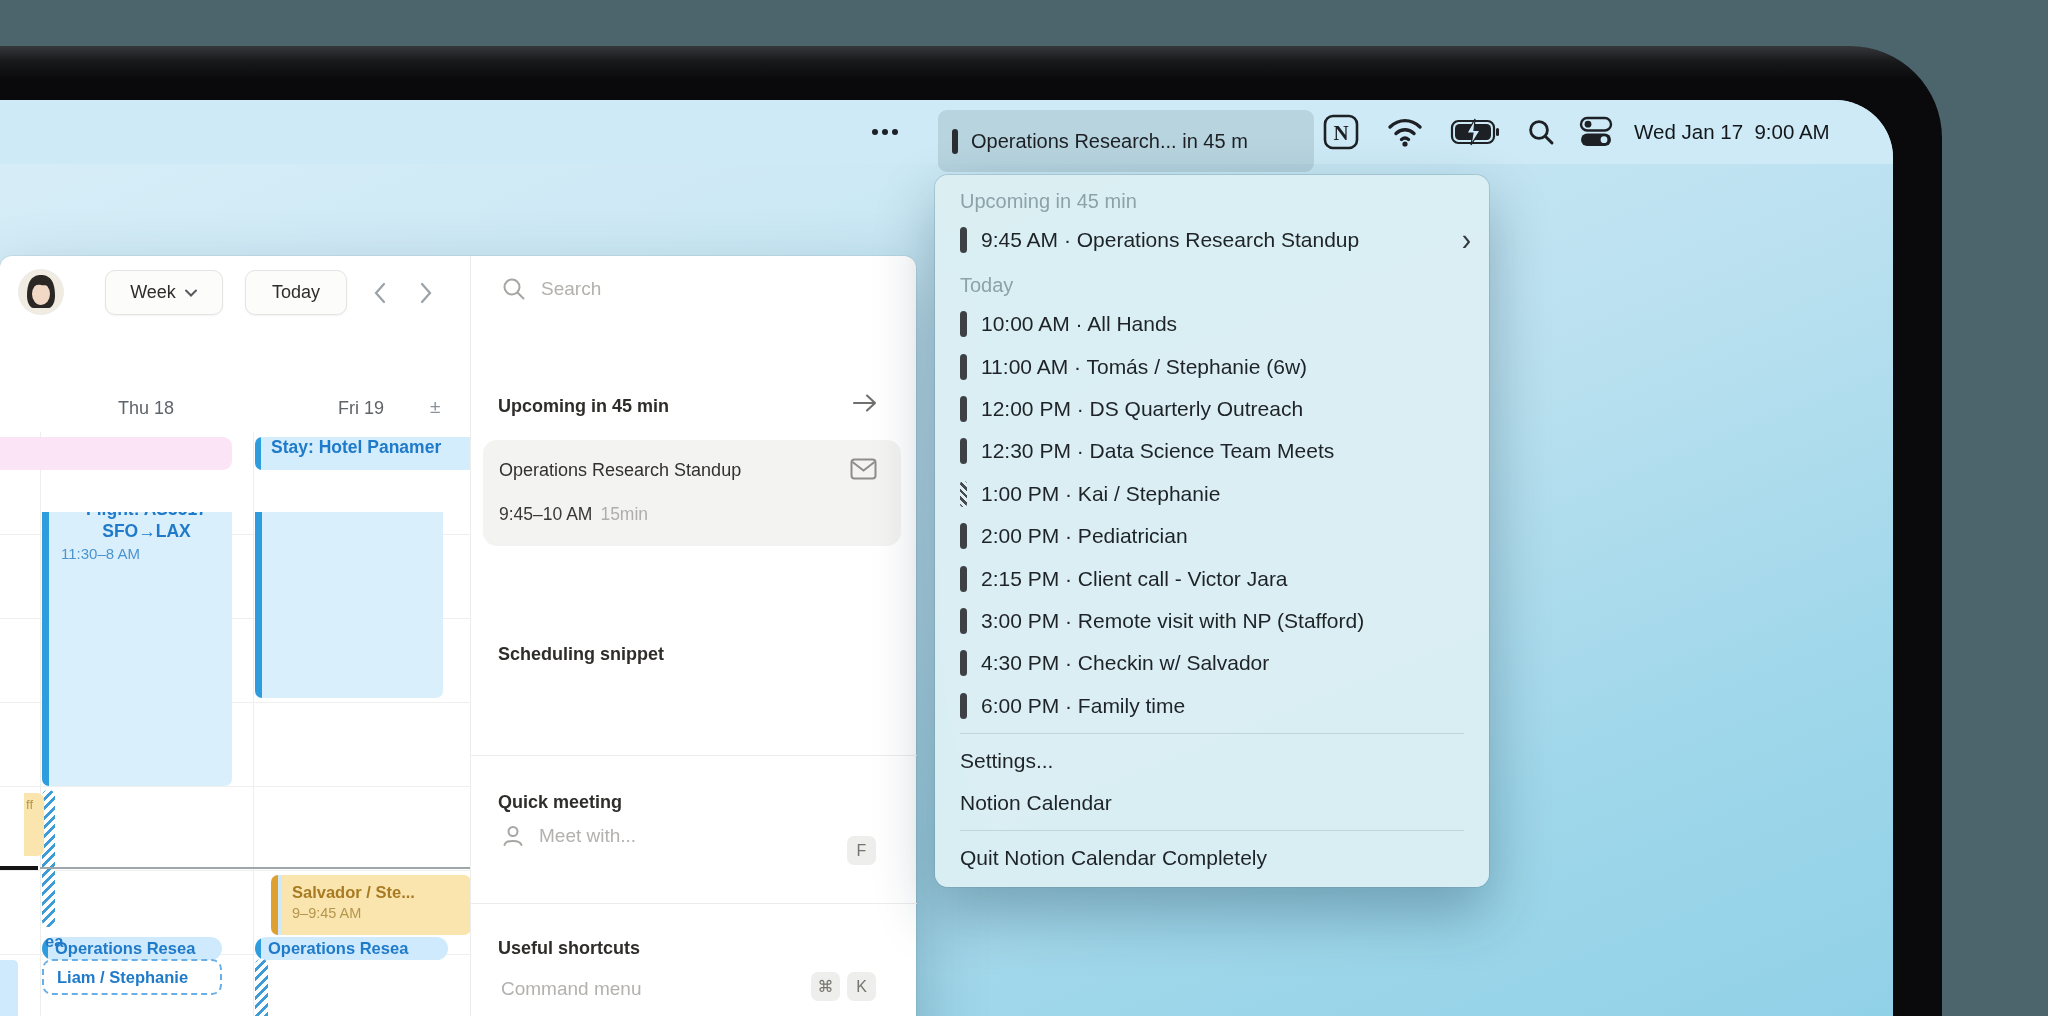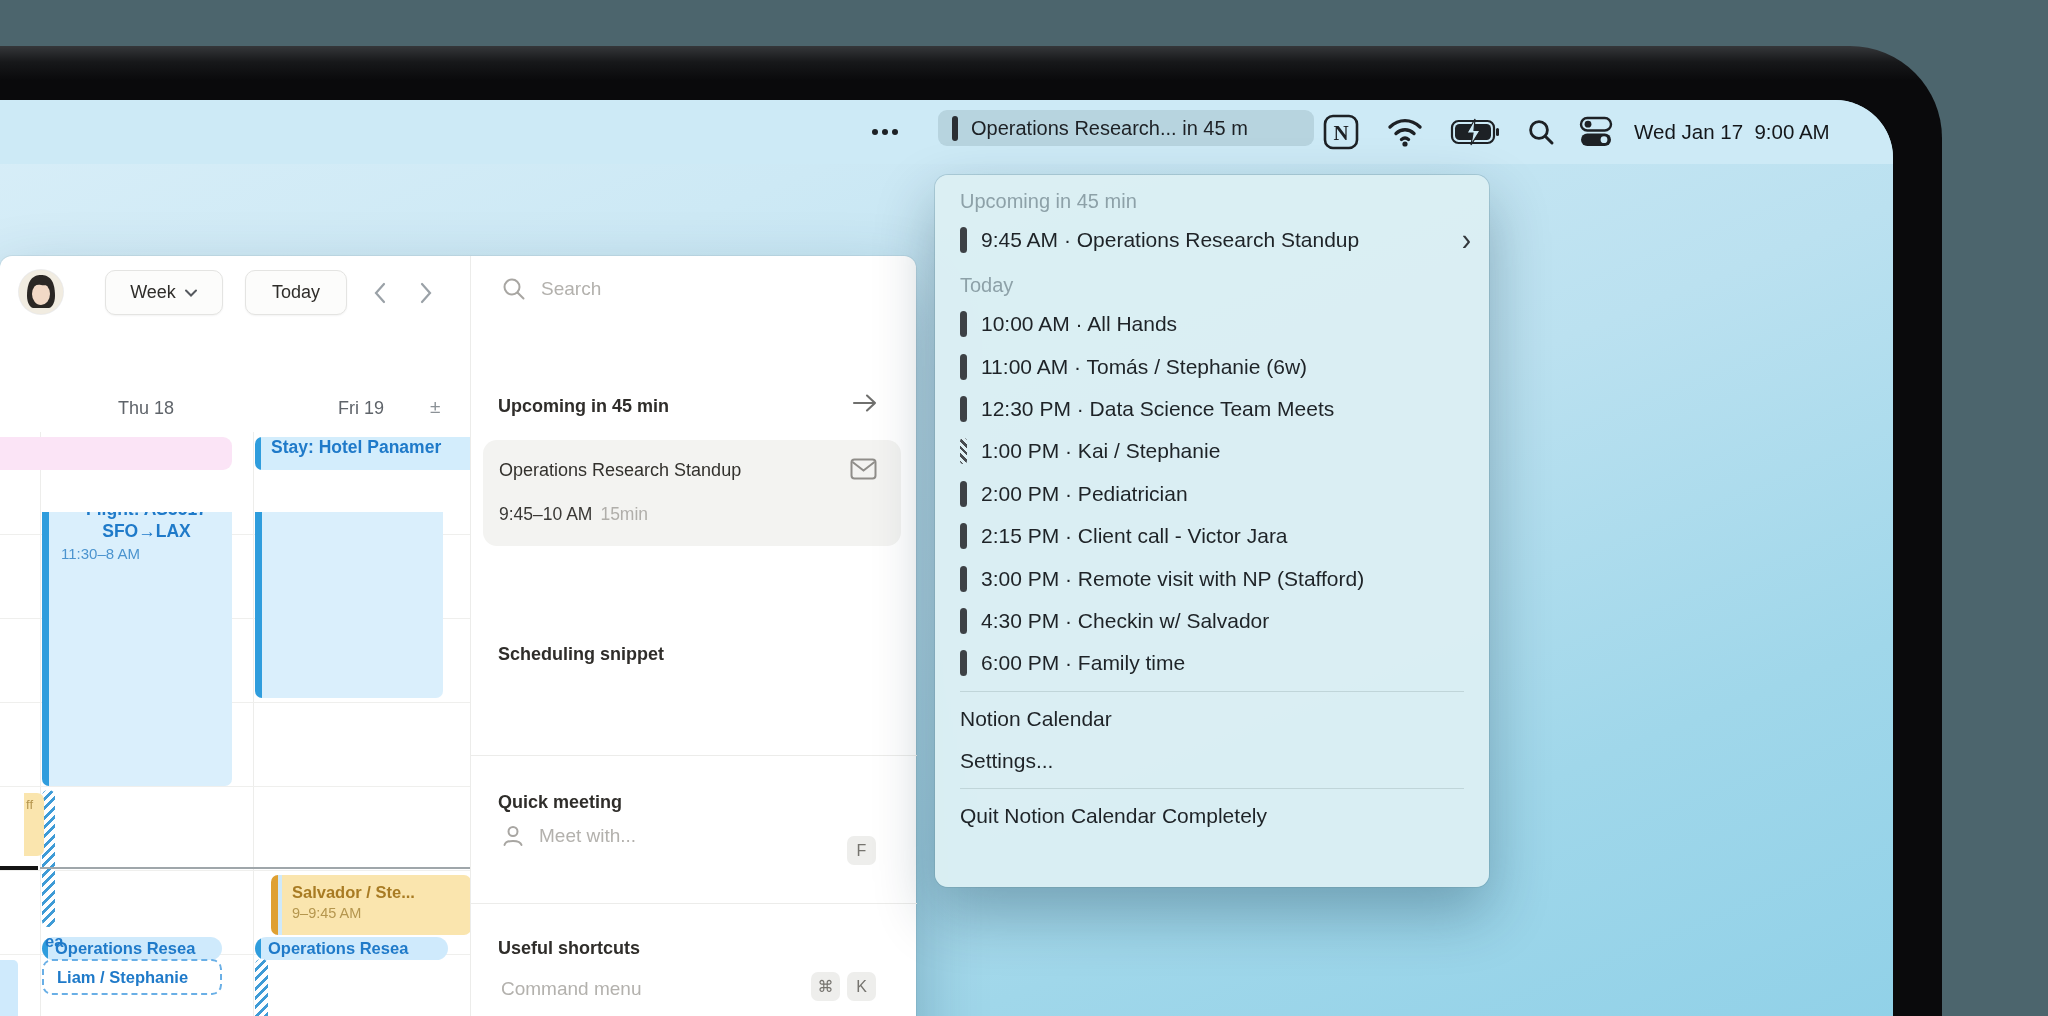--- a/index.html
+++ b/index.html
@@ -13,21 +13,21 @@
     background:linear-gradient(180deg,#35373a 0,#17181a 16px,#0a0a0c 34px);
     border-radius:0 92px 0 0; }
   .screen { position:absolute; left:120px; top:54px; width:1893px; height:1046px;
     border-radius:0 58px 0 0; overflow:hidden;
     background:linear-gradient(158deg,#d8eef8 0%,#cde9f5 22%,#bbe1f0 48%,#a0d7ea 72%,#8ccfe7 100%); }
 
   
   .menubar { position:absolute; left:0; top:0; width:100%; height:64px; background:#cdeaf6; }
   .mb-more { position:absolute; left:872px; top:0; height:64px; display:flex; align-items:center; gap:4px; }
   .mb-more i { width:6px; height:6px; border-radius:50%; background:#1d2125; display:block; }
-  .mb-pill { position:absolute; left:938px; top:10px; width:376px; height:36px; border-radius:9px;
+  .mb-pill { position:absolute; left:938px; top:10px; width:376px; height:62px; border-radius:9px;
     background:rgba(47,75,88,0.14); display:flex; align-items:center; padding:0 14px; }
   .mb-pill .bar { width:6px; height:25px; border-radius:3px; background:#2a2e33; margin-right:13px; flex:none; }
   .mb-pill .lbl { font-size:20px; color:#1d2125; white-space:nowrap; overflow:hidden; }
   .mb-ic { position:absolute; top:0; height:64px; display:flex; align-items:center; }
   .mb-clock { position:absolute; left:1634px; top:0; height:64px; display:flex; align-items:center;
     font-size:20.5px; font-weight:500; color:#14171a; white-space:pre; }
 
   
   .dropdown { position:absolute; left:935px; top:75px; width:554px; height:712px;
     background:rgba(219,238,243,0.97); border-radius:13px; padding-top:10px;
@@ -319,20 +319,24 @@
         <div class="drow">
               <span class="ind"></span>
               <span>10:00 AM · All Hands</span>
             </div>
             <div class="drow">
               <span class="ind"></span>
               <span>11:00 AM · Tomás / Stephanie (6w)</span>
             </div>
             <div class="drow">
               <span class="ind"></span>
+              <span>12:00 PM · DS Quarterly Outreach</span>
+            </div>
+            <div class="drow">
+              <span class="ind"></span>
               <span>12:30 PM · Data Science Team Meets</span>
             </div>
             <div class="drow">
               <span class="ind striped"></span>
               <span>1:00 PM · Kai / Stephanie</span>
             </div>
             <div class="drow">
               <span class="ind"></span>
               <span>2:00 PM · Pediatrician</span>
             </div>
@@ -348,21 +352,21 @@
               <span class="ind"></span>
               <span>4:30 PM · Checkin w/ Salvador</span>
             </div>
             <div class="drow">
               <span class="ind"></span>
               <span>6:00 PM · Family time</span>
             </div>
           </div>
 
         <div class="ddiv"></div>
+        <div class="dfoot">Settings...</div>
         <div class="dfoot">Notion Calendar</div>
-        <div class="dfoot">Settings...</div>
         <div class="ddiv"></div>
         <div class="dfoot">Quit Notion Calendar Completely</div>
       </div>
 
     </div>
   </div>
 </div>
 
 </body></html>

